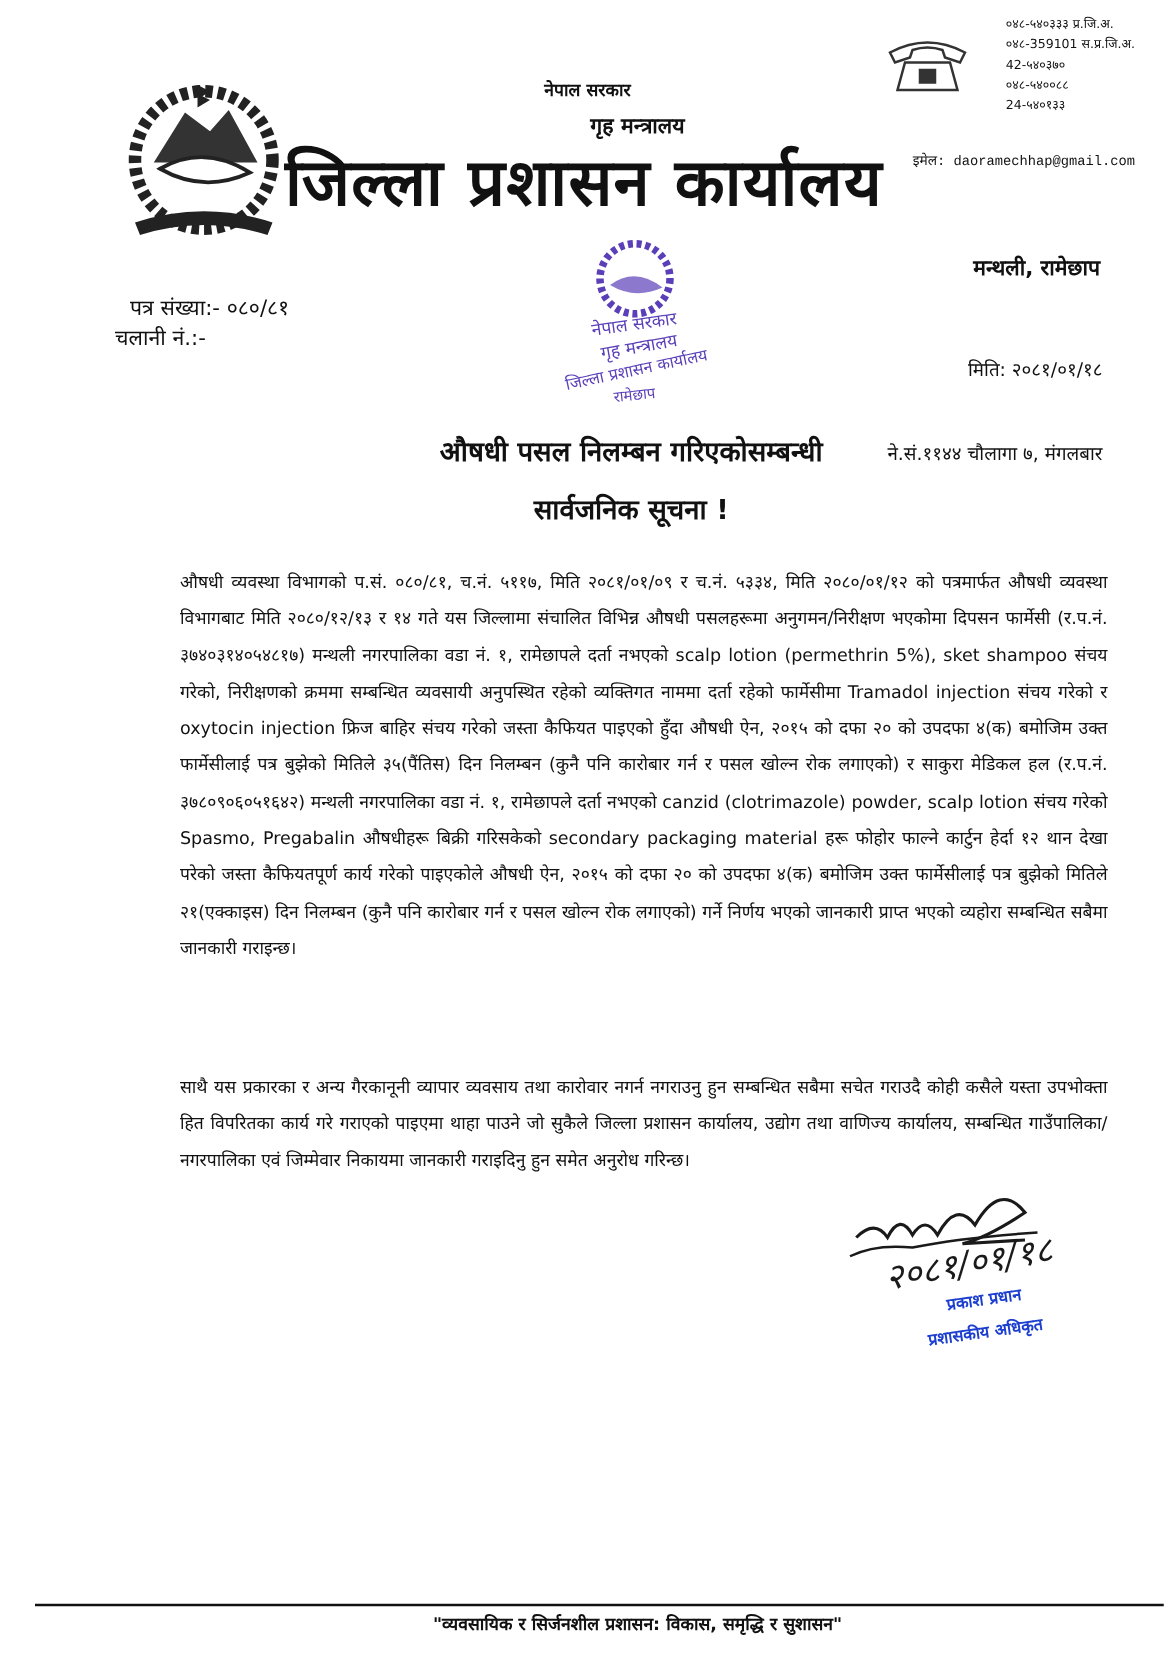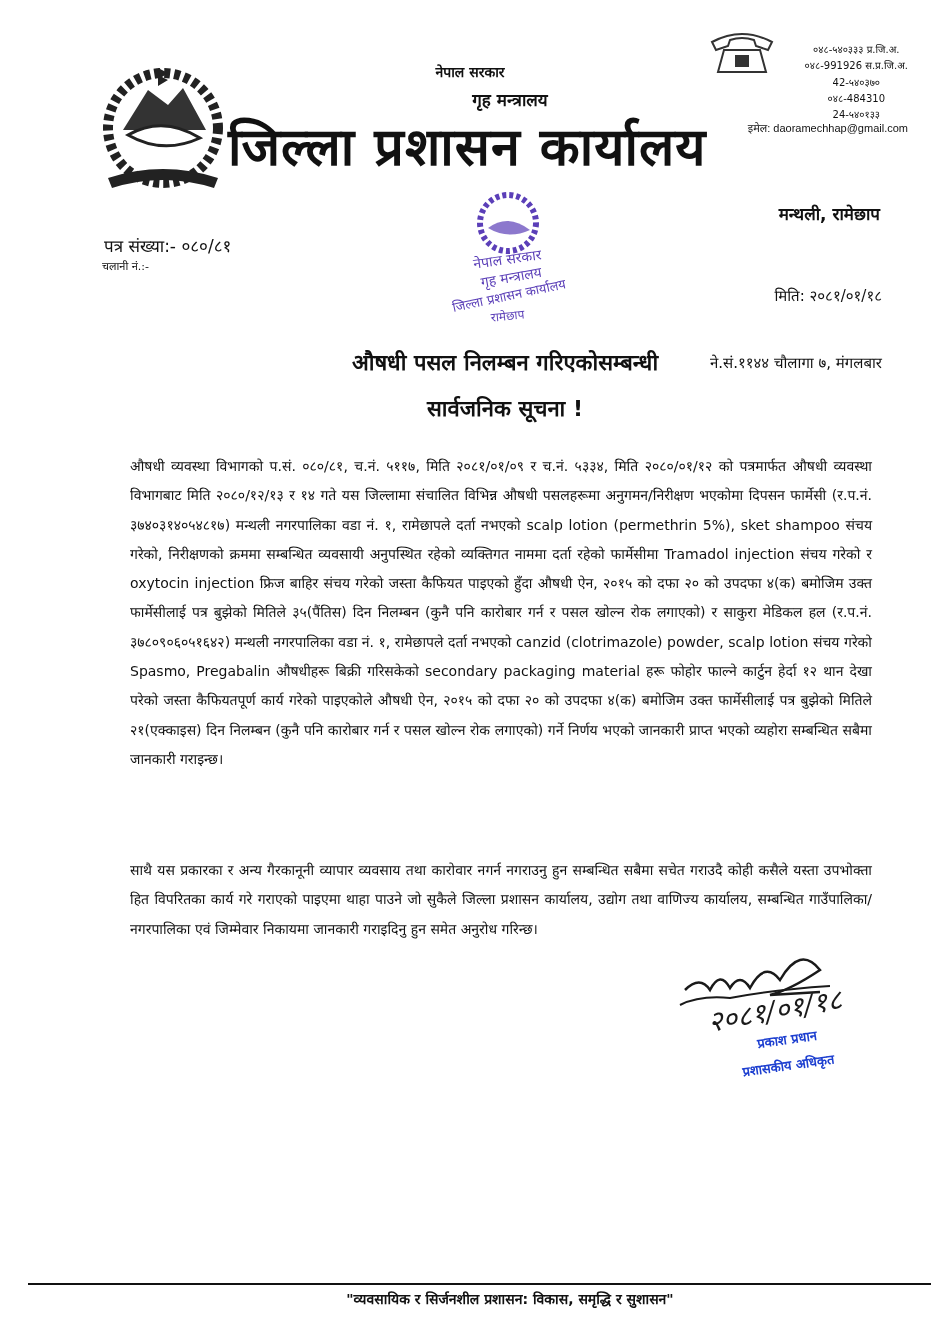--- a/index.html
+++ b/index.html
@@ -3,33 +3,33 @@
 <meta charset="utf-8">
 <style>
   html, body { margin: 0; padding: 0; }
   body {
     width: 940px; height: 1329px; background: #ffffff; position: relative; overflow: hidden;
     font-family: "DejaVu Serif", serif; color: #111;
   }
   .abs { position: absolute; }
   .emblem { left: 88px; top: 60px; width: 150px; height: 135px; }
   .phone-icon { left: 708px; top: 30px; width: 68px; height: 44px; }
-  .phones { right: 32px; top: 42px; text-align: center; font-size: 10px; line-height: 16.3px; font-family: "DejaVu Sans", sans-serif; }
-  .email { right: 32px; top: 120px; font-size: 11px; font-family: Liberation Sans, sans-serif; }
+  .phones { right: 32px; top: 12px; text-align: left; font-size: 10px; line-height: 16.3px; font-family: "DejaVu Sans", sans-serif; }
+  .email { right: 32px; top: 120px; font-size: 11px; font-family: Liberation Mono, monospace; }
   .gov { left: 0; width: 940px; top: 62px; text-align: center; font-size: 14px; font-weight: bold; font-family: "DejaVu Sans", sans-serif; }
   .ministry { left: 0; width: 1020px; top: 88px; text-align: center; font-size: 17px; font-weight: bold; font-family: "DejaVu Sans", sans-serif; }
   .office-title { left: 228px; top: 112px; font-size: 52px; font-weight: bold; font-family: "DejaVu Sans", sans-serif; letter-spacing: 1px; line-height: 70px; }
   .location { right: 60px; top: 202px; font-size: 17px; font-weight: bold; font-family: "DejaVu Sans", sans-serif; }
   .ref-no { left: 104px; top: 234px; font-size: 17px; font-family: "DejaVu Sans", sans-serif; }
-  .dispatch-no { left: 102px; top: 258px; font-size: 11px; font-family: "DejaVu Sans", sans-serif; }
+  .dispatch-no { left: 92px; top: 258px; font-size: 17px; font-family: "DejaVu Sans", sans-serif; }
   .stamp { left: 430px; top: 188px; width: 160px; height: 140px; }
   .date { right: 58px; top: 285px; font-size: 15px; font-family: "DejaVu Sans", sans-serif; }
   .nepal-sambat { right: 58px; top: 312px; font-size: 15px; font-family: "DejaVu Sans", sans-serif; margin-top: 40px; }
   .subject { left: 0; width: 1010px; top: 340px; text-align: center; font-size: 22px; font-weight: bold; line-height: 46px; font-family: "DejaVu Sans", sans-serif; }
-  .para { left: 130px; width: 742px; font-size: 14px; line-height: 29.3px; text-align: justify; font-family: "DejaVu Sans", sans-serif; }
+  .para { left: 144px; width: 742px; font-size: 14px; line-height: 29.3px; text-align: justify; font-family: "DejaVu Sans", sans-serif; }
   .para1 { top: 452px; }
   .para2 { top: 856px; }
   .signature { left: 670px; top: 950px; width: 210px; height: 120px; }
   .sig-name { left: 757px; top: 1030px; color: #1d3fd0; font-weight: bold; font-size: 13px; font-family: "DejaVu Sans", sans-serif; transform: rotate(-8deg); }
   .sig-title { left: 742px; top: 1056px; color: #1d3fd0; font-weight: bold; font-size: 13px; font-family: "DejaVu Sans", sans-serif; transform: rotate(-8deg); }
   .footer-rule { left: 28px; top: 1283px; width: 903px; height: 2px; background: #111; }
   .footer-motto { left: 0; width: 1020px; top: 1289px; text-align: center; font-size: 14px; font-weight: bold; font-family: "DejaVu Sans", sans-serif; }
 </style>
 </head>
 <body>
@@ -46,23 +46,23 @@
 
 <div class="abs phone-icon">
   <svg width="68" height="44" viewBox="0 0 68 44">
     <path d="M4 12 Q34 -4 64 12 L60 20 L48 16 L46 10 Q34 6 22 10 L20 16 L8 20 Z" fill="none" stroke="#333" stroke-width="2"></path>
     <path d="M16 20 L52 20 L58 42 L10 42 Z" fill="none" stroke="#333" stroke-width="2"></path>
     <rect x="27" y="25" width="14" height="12" fill="#333"></rect>
   </svg>
 </div>
 <div class="abs phones">
   <div>०४८-५४०३३३ प्र.जि.अ.</div>
-  <div>०४८-991926 स.प्र.जि.अ.</div>
+  <div>०४८-359101 स.प्र.जि.अ.</div>
   <div>42-५४०३७०</div>
-  <div>०४८-484310</div>
+  <div>०४८-५४००८८</div>
   <div>24-५४०१३३</div>
 </div>
 <div class="abs email">इमेल: daoramechhap@gmail.com</div>
 
 <div class="abs gov">नेपाल सरकार</div>
 <div class="abs ministry">गृह मन्त्रालय</div>
 <div class="abs office-title">जिल्ला प्रशासन कार्यालय</div>
 <div class="abs location">मन्थली, रामेछाप</div>
 
 <div class="abs ref-no">पत्र संख्या:- ०८०/८१</div>

